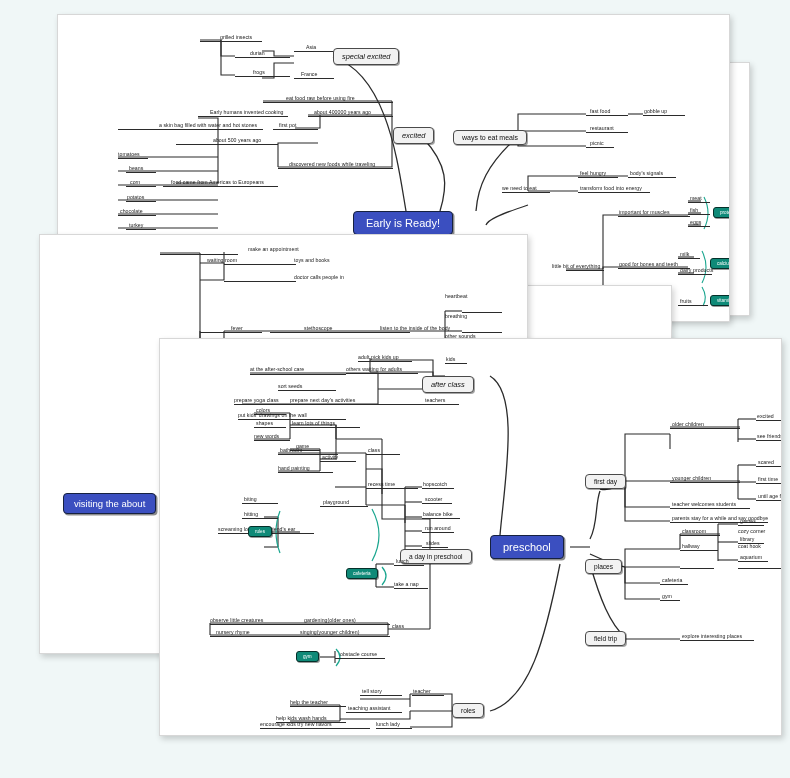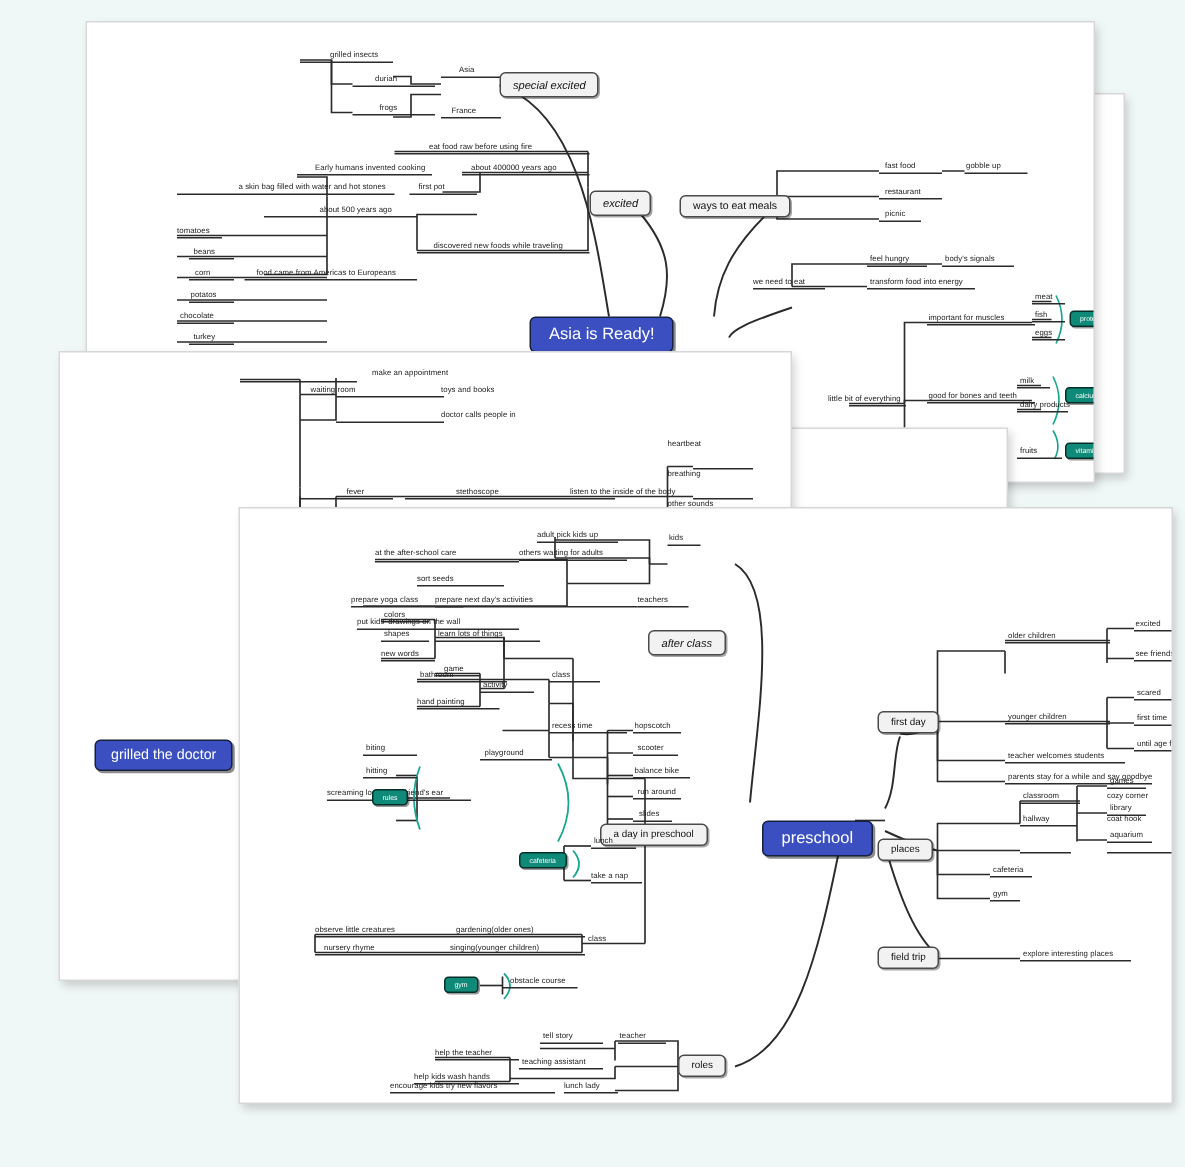--- a/index.html
+++ b/index.html
@@ -198,21 +198,21 @@
     <div class="lbl" style="left:231px;top:147px;">discovered new foods while traveling</div>
     <div class="lbl" style="left:113px;top:165px;">food came from Americas to Europeans</div>
     <div class="lbl" style="left:60px;top:137px;">tomatoes</div>
     <div class="lbl" style="left:71px;top:151px;">beans</div>
     <div class="lbl" style="left:72px;top:165px;">corn</div>
     <div class="lbl" style="left:69px;top:180px;">potatos</div>
     <div class="lbl" style="left:62px;top:194px;">chocolate</div>
     <div class="lbl" style="left:71px;top:208px;">turkey</div>
     <div class="cap" style="left:335px;top:112px;">excited</div>
 
-    <div class="root" style="left:295px;top:196px;">Asia is Ready!</div>
+    <div class="root" style="left:295px;top:196px;">Early is Ready!</div>
 
     <div class="cap plain" style="left:395px;top:115px;font-size:7px;">ways to eat meals</div>
     <div class="lbl" style="left:532px;top:94px;">fast food</div>
     <div class="lbl" style="left:586px;top:94px;">gobble up</div>
     <div class="lbl" style="left:532px;top:111px;">restaurant</div>
     <div class="lbl" style="left:532px;top:126px;">picnic</div>
 
     <div class="lbl" style="left:522px;top:156px;">feel hungry</div>
     <div class="lbl" style="left:572px;top:156px;">body's signals</div>
     <div class="lbl" style="left:444px;top:171px;">we need to eat</div>
@@ -275,21 +275,21 @@
     <div class="lbl" style="left:167px;top:23px;">waiting room</div>
     <div class="lbl" style="left:254px;top:23px;">toys and books</div>
     <div class="lbl" style="left:254px;top:40px;">doctor calls people in</div>
     <div class="lbl" style="left:264px;top:91px;">stethoscope</div>
     <div class="lbl" style="left:340px;top:91px;">listen to the inside of the body</div>
     <div class="lbl" style="left:405px;top:59px;">heartbeat</div>
     <div class="lbl" style="left:405px;top:79px;">breathing</div>
     <div class="lbl" style="left:405px;top:99px;">other sounds</div>
     <div class="lbl" style="left:191px;top:91px;">fever</div>
 
-    <div class="root small" style="left:23px;top:258px;">grilled the doctor</div>
+    <div class="root small" style="left:23px;top:258px;">visiting the about</div>
   </div>
 </div>
 
 <div class="win" style="left:159px;top:338px;width:621px;height:396px;">
   <div class="canvas">
     <svg width="621" height="396">
       <g fill="none" stroke="#2b2b2b" stroke-width="1.1">
 
         <path d="M273 37 L273 21 L210 21"></path>
         <path d="M273 37 L273 33 L210 33"></path>
@@ -472,21 +472,21 @@
 
     <div class="lbl" style="left:198px;top:16px;">adult pick kids up</div>
     <div class="lbl" style="left:286px;top:18px;">kids</div>
     <div class="lbl" style="left:186px;top:28px;">others waiting for adults</div>
     <div class="lbl" style="left:90px;top:28px;">at the after-school care</div>
     <div class="lbl" style="left:118px;top:45px;">sort seeds</div>
     <div class="lbl" style="left:74px;top:59px;">prepare yoga class</div>
     <div class="lbl" style="left:130px;top:59px;">prepare next day's activities</div>
     <div class="lbl" style="left:265px;top:59px;">teachers</div>
     <div class="lbl" style="left:78px;top:74px;">put kids' drawings on the wall</div>
-    <div class="cap" style="left:272px;top:37px;margin-top:44px;">after class</div>
+    <div class="cap" style="left:262px;top:37px;">after class</div>
 
     <div class="lbl" style="left:96px;top:69px;">colors</div>
     <div class="lbl" style="left:96px;top:82px;">shapes</div>
     <div class="lbl" style="left:94px;top:95px;">new words</div>
     <div class="lbl" style="left:132px;top:82px;">learn lots of things</div>
     <div class="lbl" style="left:136px;top:105px;">game</div>
     <div class="lbl" style="left:118px;top:127px;">hand painting</div>
     <div class="lbl" style="left:162px;top:116px;">activity</div>
     <div class="lbl" style="left:208px;top:109px;">class</div>
     <div class="lbl" style="left:120px;top:109px;">bathroom</div>
@@ -508,21 +508,21 @@
     <div class="lbl" style="left:234px;top:243px;">take a nap</div>
 
     <div class="lbl" style="left:50px;top:279px;">observe little creatures</div>
     <div class="lbl" style="left:144px;top:279px;">gardening(older ones)</div>
     <div class="lbl" style="left:56px;top:291px;">nursery rhyme</div>
     <div class="lbl" style="left:140px;top:291px;">singing(younger children)</div>
     <div class="lbl" style="left:232px;top:285px;">class</div>
     <div class="badge" style="left:136px;top:312px;">gym</div>
     <div class="lbl" style="left:180px;top:313px;">obstacle course</div>
 
-    <div class="root" style="left:348px;top:196px;margin-top:12px;">preschool</div>
+    <div class="root" style="left:330px;top:196px;">preschool</div>
 
     <div class="cap plain" style="left:425px;top:135px;font-size:6.6px;">first day</div>
     <div class="lbl" style="left:512px;top:83px;">older children</div>
     <div class="lbl" style="left:597px;top:75px;">excited</div>
     <div class="lbl" style="left:597px;top:95px;">see friends again</div>
     <div class="lbl" style="left:512px;top:137px;">younger children</div>
     <div class="lbl" style="left:598px;top:121px;">scared</div>
     <div class="lbl" style="left:598px;top:138px;">first time</div>
     <div class="lbl" style="left:598px;top:155px;">until age five</div>
     <div class="lbl" style="left:512px;top:163px;">teacher welcomes students</div>

